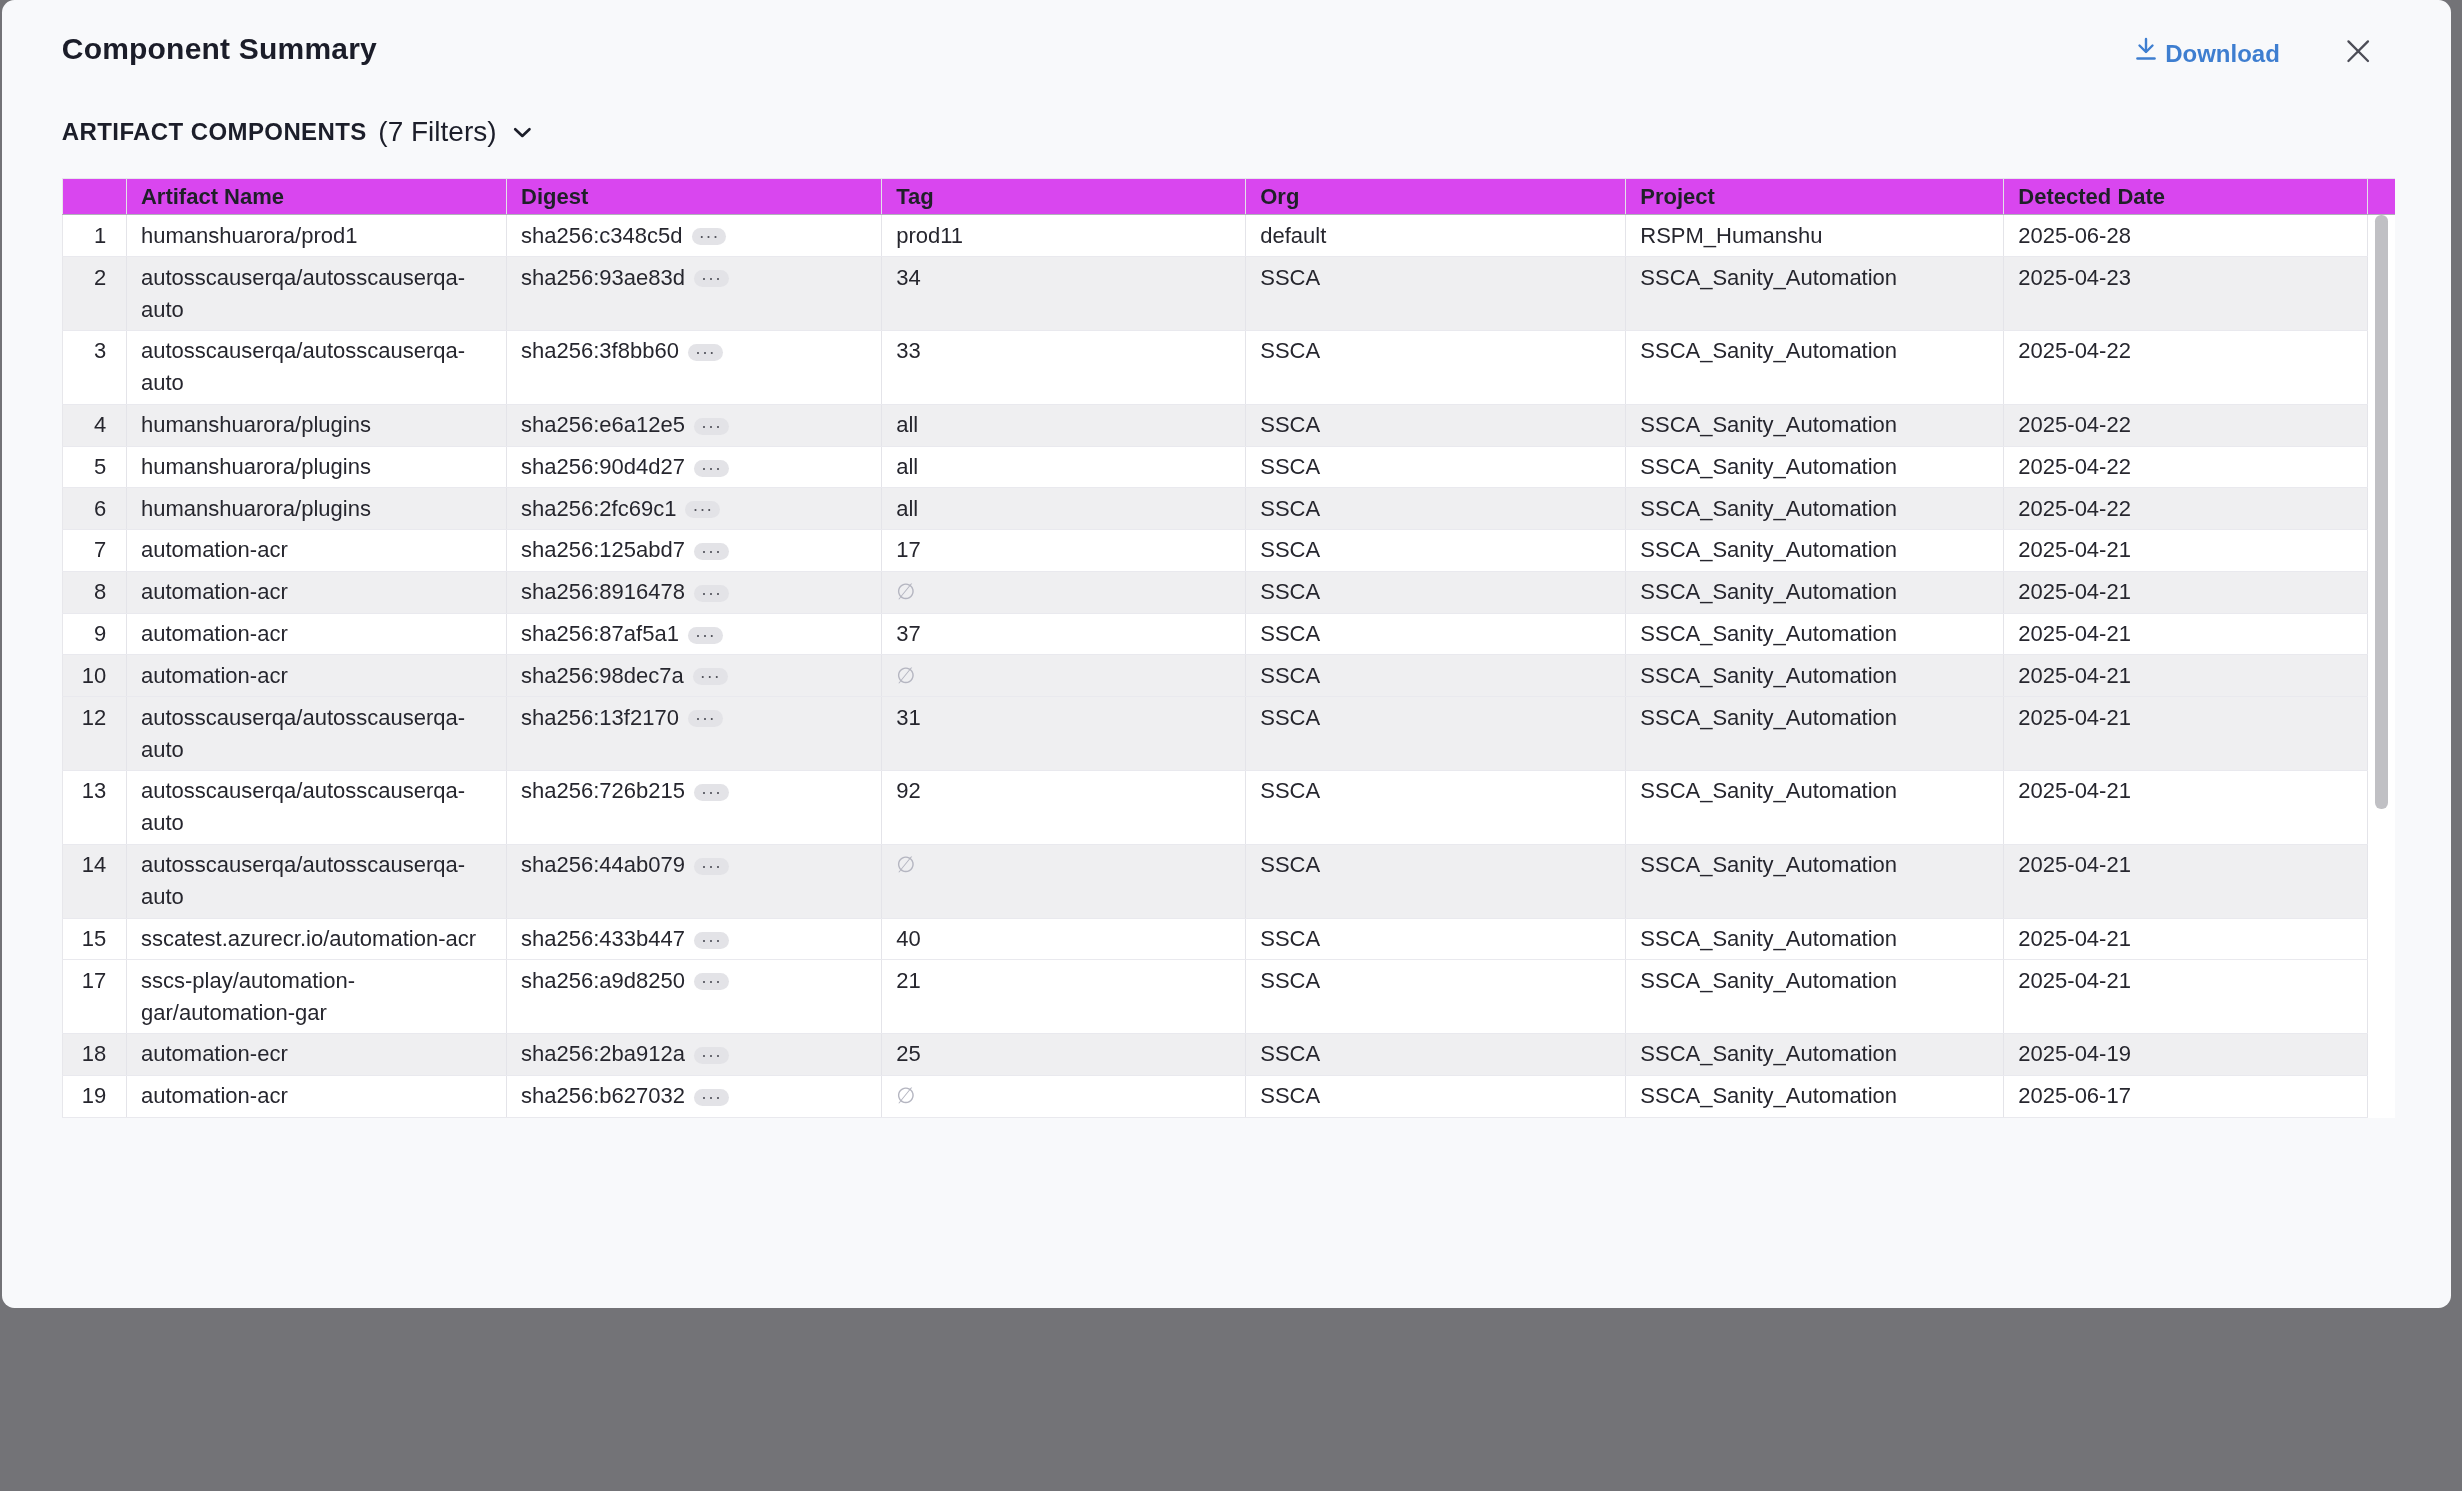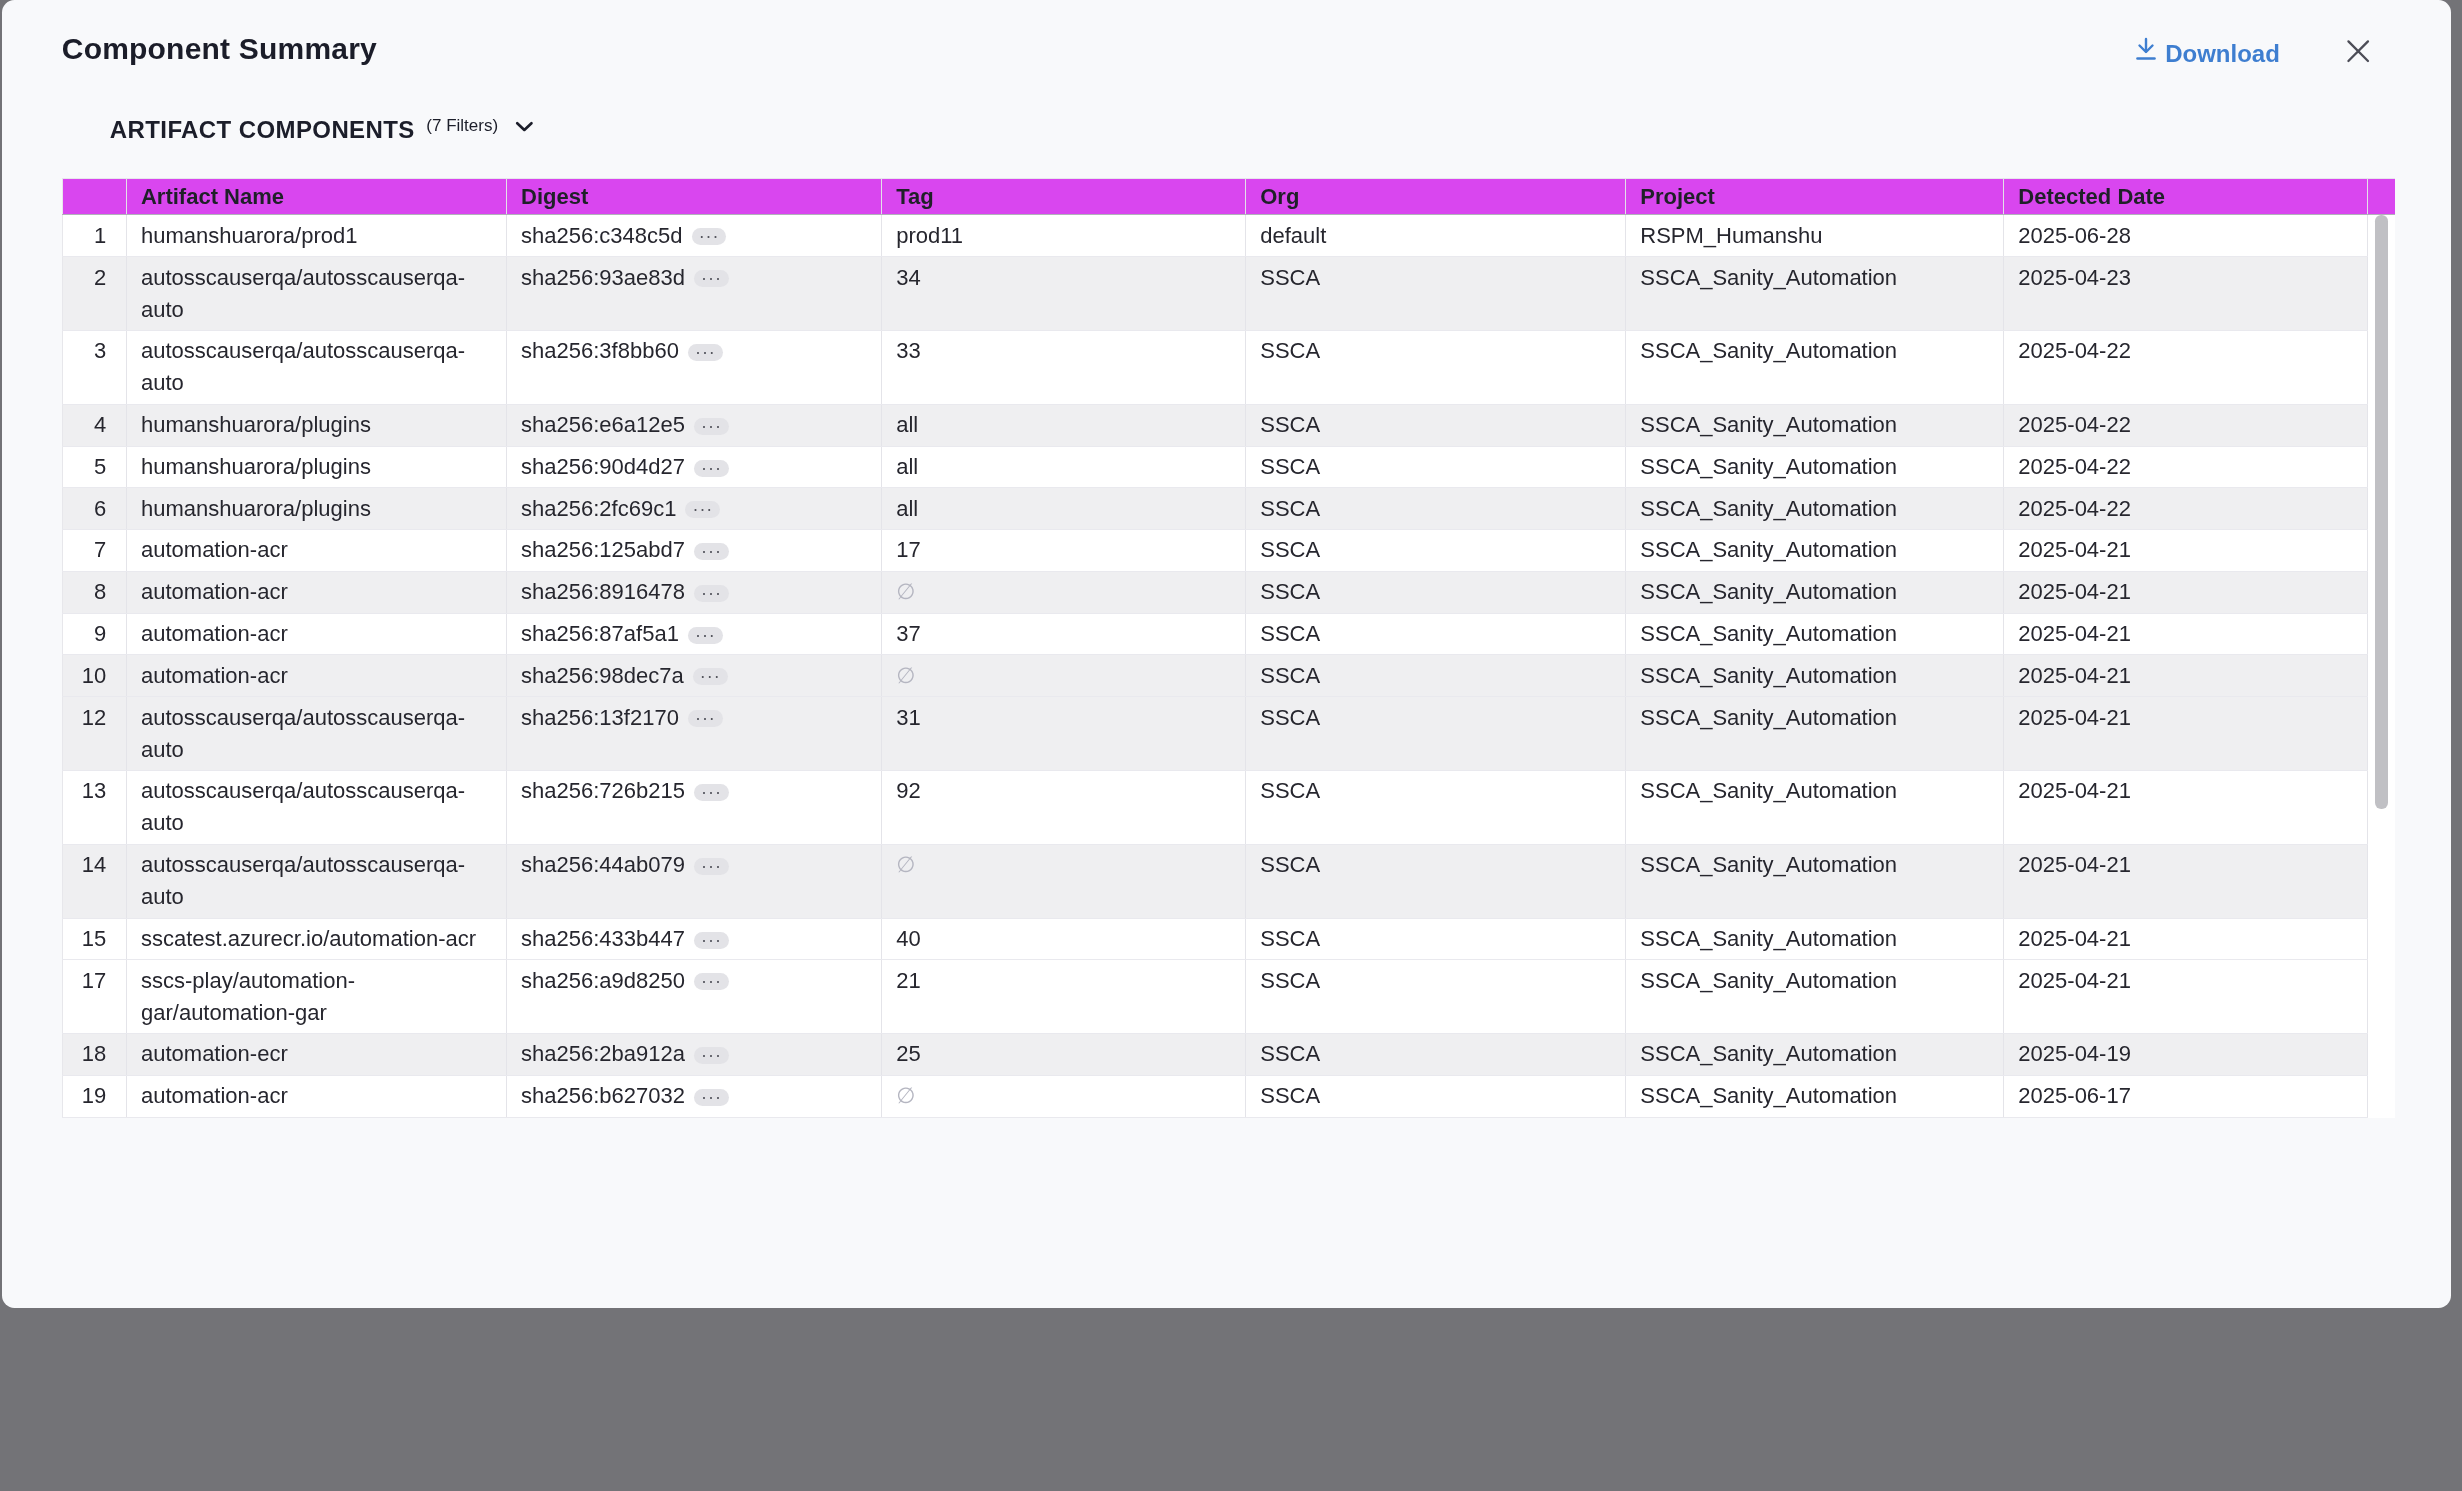--- a/index.html
+++ b/index.html
@@ -27,26 +27,25 @@
     display: flex; align-items: flex-end; gap: 7px;
     color: #3e7ed0; font-size: 24px; font-weight: 700;
     cursor: pointer;
   }
   .close-btn {
     position: absolute; top: 37px; right: 78px;
     width: 28.4px; height: 28.4px; cursor: pointer;
   }
   .section-row {
     position: absolute; left: 60px; top: 116px;
-    display: flex; gap: 11.6px;
+    display: flex; align-items: center; gap: 11.6px;
     color: #1c1e2a;
-    margin-left: 48px;
   }
   .section-title { font-size: 24px; font-weight: 700; letter-spacing: 0.4px; }
-  .section-filters { font-size: 17px; font-weight: 400; }
+  .section-filters { font-size: 28px; font-weight: 400; }
   .section-chevron { margin-left: 5.3px; margin-top: 3.6px; cursor: pointer; }
 
   .table-wrap {
     position: absolute; left: 60px; top: 178px;
     width: 2333px;
   }
   table {
     border-collapse: collapse;
     table-layout: fixed;
     width: 2333px;

